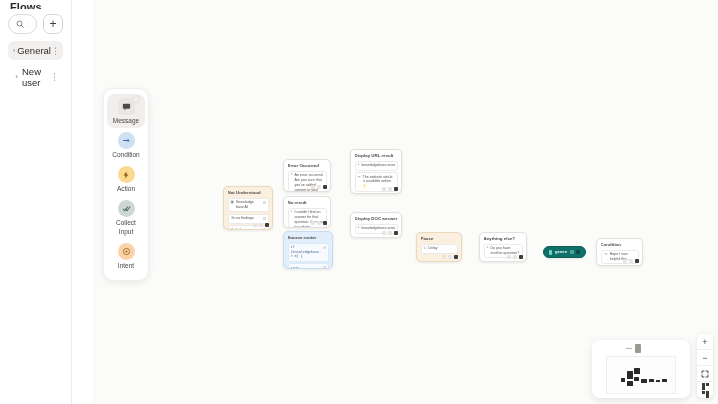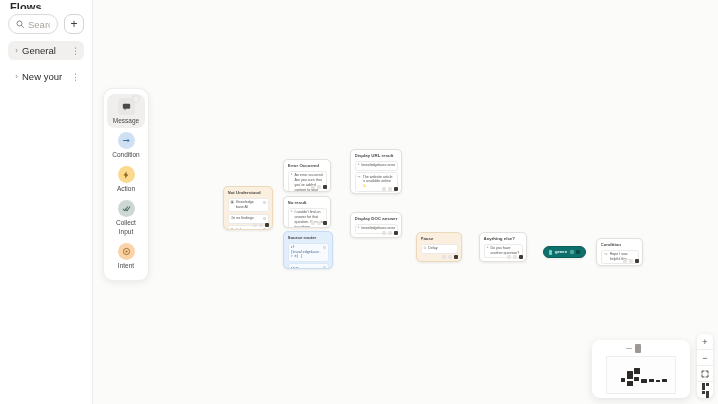--- a/index.html
+++ b/index.html
@@ -7,21 +7,21 @@
   body{
     font-family:"Liberation Sans", sans-serif;
     background:#ffffff;
     color:#32302f;
     font-size:11px;
     position:relative;
   }
 
   
   #sidebar{
-    position:absolute; left:0; top:0; width:93px; height:404px;
+    position:absolute; left:0; top:0; width:72px; height:404px;
     background:#ffffff; border-right:1px solid #eceaea;
     padding:0 8px;
   }
   #sidebar-title{
     font-size:11px; font-weight:700; color:#2a2724;
     padding:1px 2px 0 2px; letter-spacing:.1px;
     height:9px; overflow:hidden;
   }
   #side-search-row{ display:flex; align-items:center; gap:6px; margin-top:5px; }
   #search-box{
@@ -180,21 +180,21 @@
   </div>
 
   <div class="flow-item selected">
     <span class="flow-caret">›</span>
     <span class="flow-label">General</span>
     <span class="flow-kebab">⋮</span>
   </div>
 
   <div class="flow-item">
     <span class="flow-caret">›</span>
-    <span class="flow-label">New your</span>
+    <span class="flow-label">New user</span>
     <span class="flow-kebab">⋮</span>
   </div>
 </div>
 
 <div id="topbar">
   <div id="tab-chip">
     <span>
       <svg width="7" height="7" viewBox="0 0 16 16">
           <rect x="1.5" y="2.5" width="13" height="11" rx="2" fill="none" stroke="#5d5a57" stroke-width="1.6"></rect>
         </svg>

